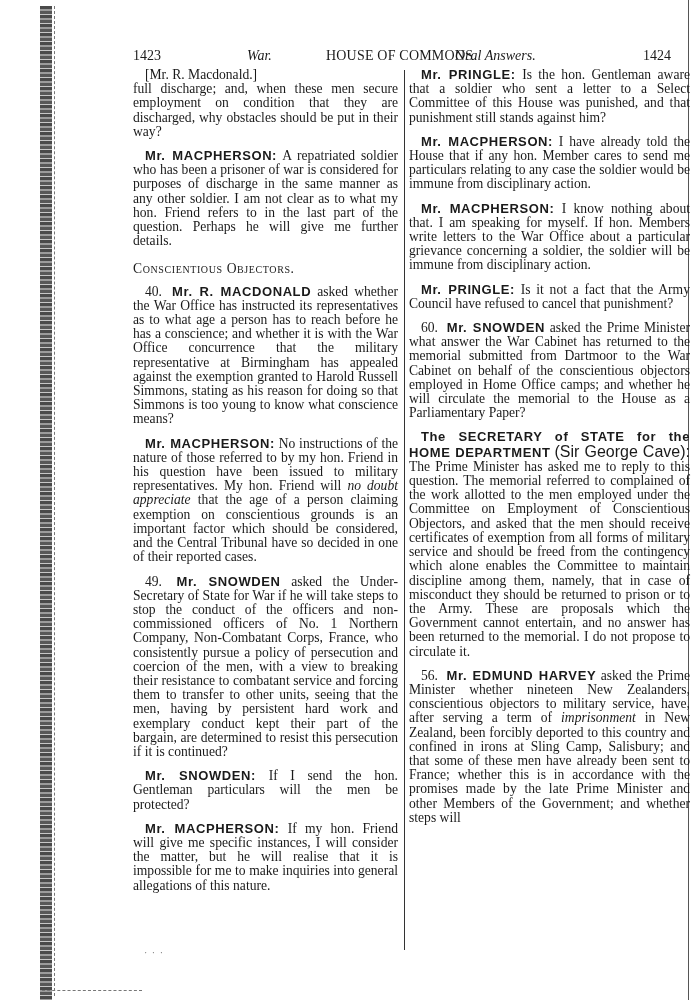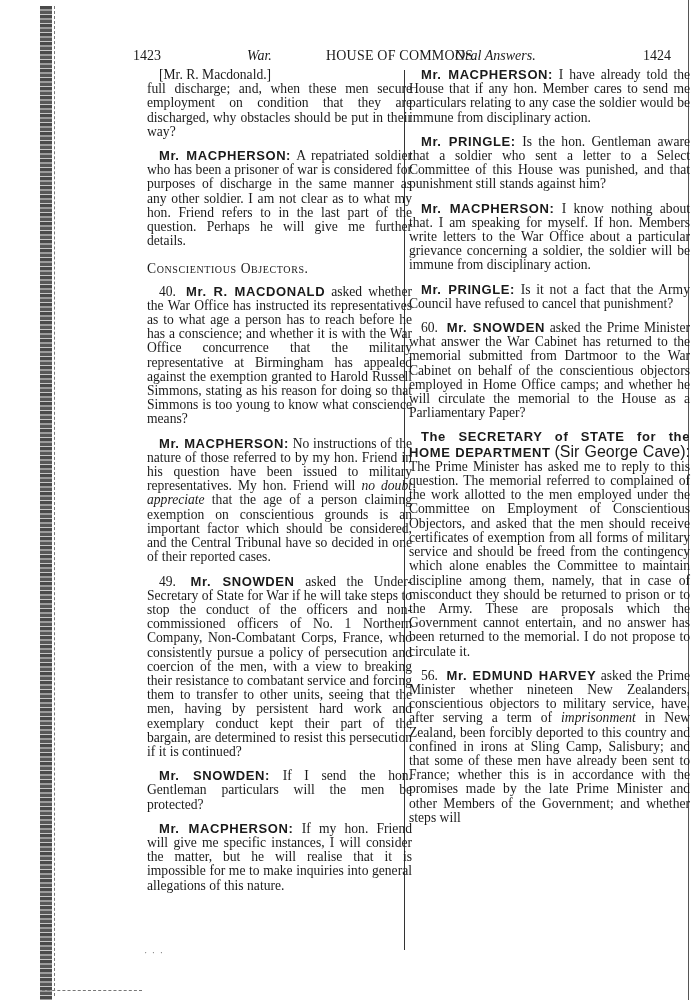--- a/index.html
+++ b/index.html
@@ -13,21 +13,21 @@
   .binding-foot { position: absolute; left: 42px; top: 990px; width: 100px; height: 1px; border-top: 1px dashed #777; }
   .header { position: absolute; top: 48px; left: 133px; width: 548px; height: 18px;
             font-size: 14px; }
   .header span { position: absolute; top: 0; white-space: nowrap; }
   .pn-left { left: 0; }
   .hdr-left { left: 114px; font-style: italic; }
   .hdr-center { left: 193px; letter-spacing: 0.2px; }
   .hdr-right { left: 322px; font-style: italic; }
   .pn-right { right: 10px; }
   .col { position: absolute; top: 68px; width: 265px; font-size: 13.6px; line-height: 14.2px; }
-  .col-left { left: 147px; }
+  .col-left { left: 133px; }
   .col-right { left: 405px; width: 285px; padding-left: 4px; box-sizing: border-box; }
   .divider { position: absolute; left: 404px; top: 70px; width: 0; height: 880px; border-left: 1px solid #333; }
   .outer-rule { position: absolute; left: 688px; top: 0px; width: 0; height: 1000px; border-left: 1px solid #555; }
   p { margin: 0 0 10px 0; text-align: justify; text-indent: 0; }
   p.indent { text-indent: 12px; }
   .spk { font-family: "Liberation Sans", "DejaVu Sans", sans-serif; font-weight: bold; letter-spacing: 0.6px; font-size: 13px; }
   .num { margin-right: 4px; }
   .bracket { margin: 0 0 0 12px; }
   .section { text-align: left; font-variant: small-caps; letter-spacing: 0.6px; margin: 14px 0 8px 0; }
   .it { font-style: italic; }
@@ -87,26 +87,26 @@
   </p>
 
   <p class="indent">
     <span class="spk">Mr. MACPHERSON:</span>
     <span>If my hon. Friend will give me specific instances, I will consider the matter, but he will realise that it is impossible for me to make inquiries into general allegations of this nature.</span>
   </p>
 </div>
 
 <div class="col col-right">
   <p class="indent">
+    <span class="spk">Mr. PRINGLE:</span>
+    <span>Is the hon. Gentleman aware that a soldier who sent a letter to a Select Committee of this House was punished, and that punishment still stands against him?</span>
+  </p>
+  <p class="indent">
     <span class="spk">Mr. MACPHERSON:</span>
     <span>I have already told the House that if any hon. Member cares to send me particulars relating to any case the soldier would be immune from disciplinary action.</span>
-  </p>
-  <p class="indent">
-    <span class="spk">Mr. PRINGLE:</span>
-    <span>Is the hon. Gentleman aware that a soldier who sent a letter to a Select Committee of this House was punished, and that punishment still stands against him?</span>
   </p>
   <p class="indent">
     <span class="spk">Mr. MACPHERSON:</span>
     <span>I know nothing about that. I am speaking for myself. If hon. Members write letters to the War Office about a particular grievance concerning a soldier, the soldier will be immune from disciplinary action.</span>
   </p>
   <p class="indent">
     <span class="spk">Mr. PRINGLE:</span>
     <span>Is it not a fact that the Army Council have refused to cancel that punishment?</span>
   </p>
 

